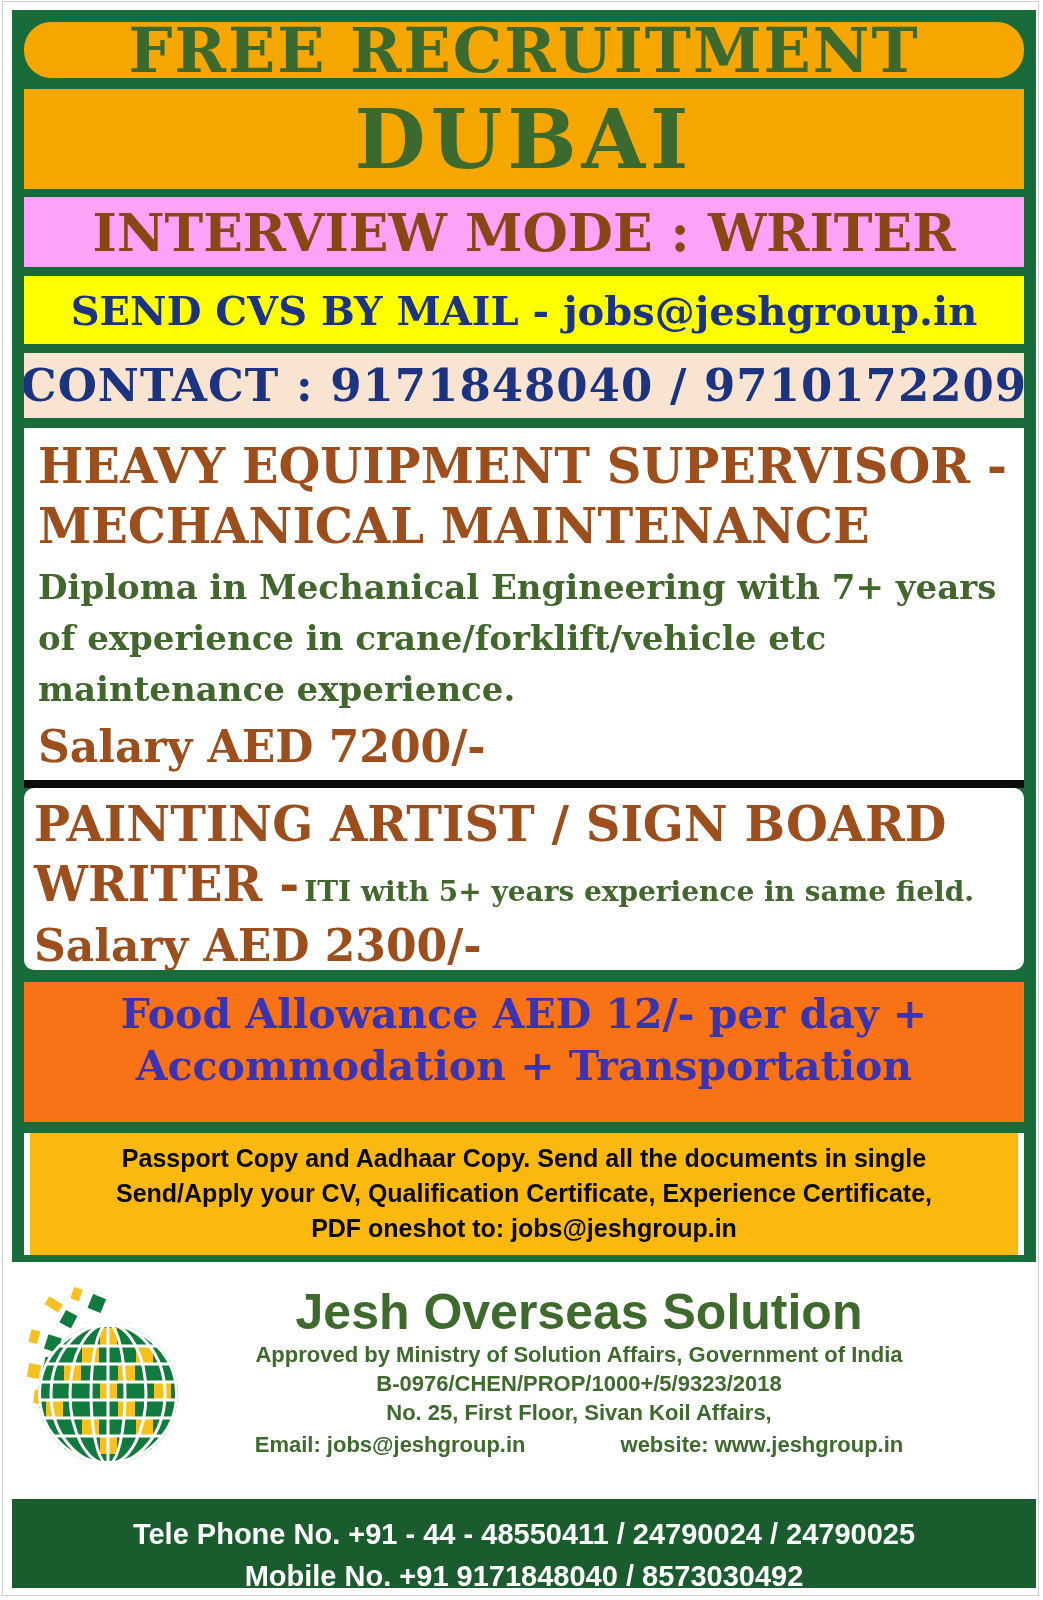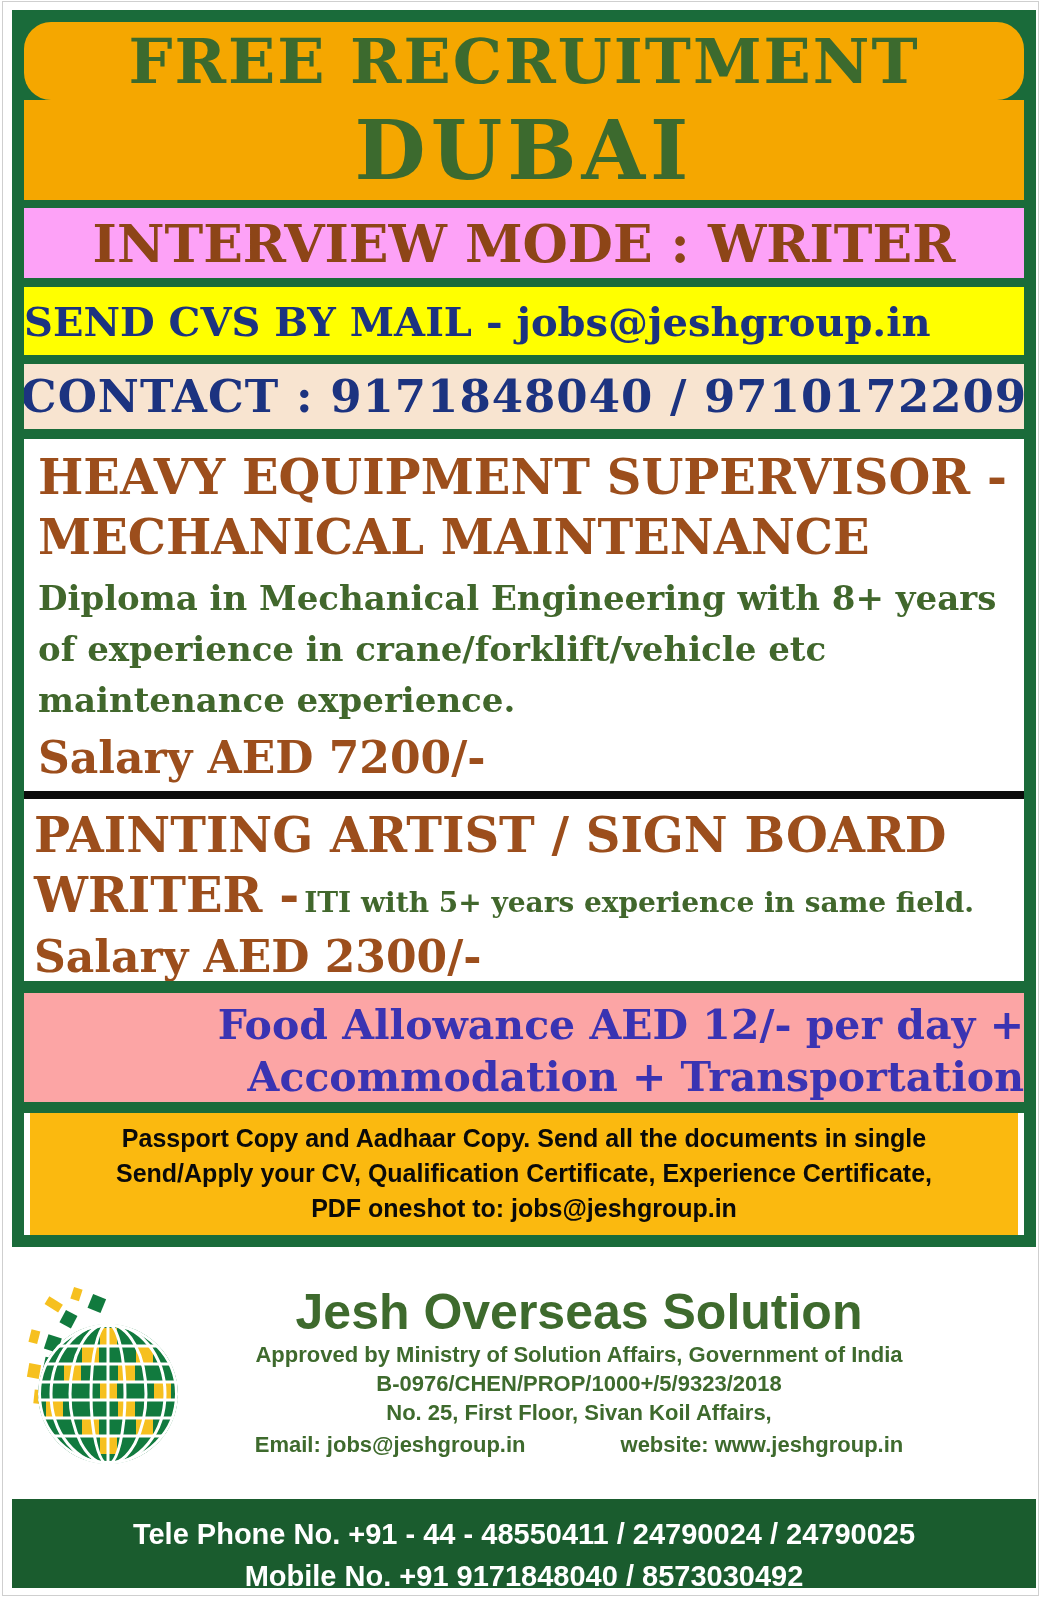--- a/index.html
+++ b/index.html
@@ -6,49 +6,49 @@
   html,body { width:1043px; height:1600px; background:#ffffff; overflow:hidden; }
   body { position:relative; font-family:"DejaVu Serif", serif; }
 
   .frame { position:absolute; top:1px; left:2px; right:4px; bottom:4px;
            border:1px solid #cfcfcf; pointer-events:none; z-index:50; }
 
   .poster-border { position:absolute; left:12px; top:10px; width:1024px;
                    border:12px solid #1a6b3a; background:#1a6b3a; }
 
   .sec { width:100%; overflow:hidden; }
-  .sec-free      { height:78px;  background:#f5a700; margin-bottom:0;
+  .sec-free      { height:56px;  background:#f5a700; margin-bottom:11px;
                    display:flex; align-items:center; justify-content:center;border-radius:27px; }
   .sec-dubai     { height:100px; background:#f5a700; margin-bottom:8px;
                    display:flex; align-items:center; justify-content:center; }
   .sec-interview { height:70px;  background:#fda2f7; margin-bottom:9px;
                    display:flex; align-items:center; justify-content:center; }
   .sec-sendcv    { height:68px;  background:#ffff00; margin-bottom:9px;
-                   display:flex; align-items:center; justify-content:flex-start; }
+                   display:flex; align-items:center; justify-content:center; }
   .sec-contact   { height:65px;  background:#f8e4d0; margin-bottom:10px;
                    display:flex; align-items:center; justify-content:center; }
 
   .t-free      { color:#3c6a2e; font-size:62px; font-weight:bold; letter-spacing:2px; white-space:nowrap; }
   .t-dubai     { color:#3c6a2e; font-size:82px; font-weight:bold; letter-spacing:5px; white-space:nowrap; }
   .t-interview { color:#8d4517; font-size:52px; font-weight:bold; white-space:nowrap; }
   .t-sendcv    { color:#1c3380; font-size:40px; font-weight:bold; white-space:nowrap; }
   .t-contact   { color:#1c3380; font-size:45px; font-weight:bold; letter-spacing:1px; white-space:nowrap; }
 
   .sec-job1 { height:352px; background:#ffffff; padding:8px 14px; }
   .black-divider { height:8px; background:#0b0b0b; }
-  .sec-job2 { height:182px; background:#ffffff; padding:6px 10px; margin-bottom:12px; }
+  .sec-job2 { height:182px; background:#ffffff; padding:6px 10px; margin-bottom:12px;border-radius:10px; }
 
   .job-title { color:#9c4e1c; font-size:48px; font-weight:bold; line-height:60px; }
   .job-desc  { color:#41672c; font-size:34px; font-weight:bold; line-height:51px; margin-top:6px; }
   .job-salary{ color:#9c4e1c; font-size:44px; font-weight:bold; line-height:52px; margin-top:6px; }
   .job2-line .job-title-inline { color:#9c4e1c; font-size:48px; font-weight:bold; line-height:60px; }
   .job2-line .job-desc-inline  { color:#41672c; font-size:28px; font-weight:bold; }
 
-  .sec-food { height:109px; background:#fca5a5; margin-bottom:11px;
-              text-align:right; padding-top:6px; }
+  .sec-food { height:140px; background:#f97316; margin-bottom:11px;
+              text-align:center; padding-top:6px; }
   .t-food { color:#3a33b2; font-size:41px; font-weight:bold; line-height:52px; white-space:nowrap; }
 
   .sec-apply { height:122px; background:#ffffff; }
   .apply-box { height:122px; margin:0 6px; background:#fbb90f; padding:8px 14px;
                text-align:center; font-family:"Liberation Sans", sans-serif; }
   .t-apply { color:#0a0a0a; font-size:25px; font-weight:bold; line-height:35px; white-space:nowrap; }
 
   .footer { position:absolute; left:12px; top:1262px; width:1024px; height:237px; background:#ffffff; }
   .logo-wrap { position:absolute; left:4px; top:16px; width:168px; height:200px; }
   .footer-text { position:absolute; left:120px; right:10px; top:0; text-align:center;
@@ -86,21 +86,21 @@
   <div class="sec sec-sendcv">
     <div class="t-sendcv">SEND CVS BY MAIL - jobs@jeshgroup.in</div>
   </div>
 
   <div class="sec sec-contact">
     <div class="t-contact">CONTACT : 9171848040 / 9710172209</div>
   </div>
 
   <div class="sec sec-job1">
     <div class="job-title">HEAVY EQUIPMENT SUPERVISOR - MECHANICAL MAINTENANCE</div>
-    <div class="job-desc">Diploma in Mechanical Engineering with 8+ years of experience in crane/forklift/vehicle etc maintenance experience.</div>
+    <div class="job-desc">Diploma in Mechanical Engineering with 7+ years of experience in crane/forklift/vehicle etc maintenance experience.</div>
     <div class="job-salary">Salary AED 7200/-</div>
   </div>
 
   <div class="black-divider"></div>
 
   <div class="sec sec-job2">
     <div class="job2-line">
       <span class="job-title-inline">PAINTING ARTIST / SIGN BOARD WRITER -</span>
       <span class="job-desc-inline">ITI with 5+ years experience in same field.</span>
     </div>

